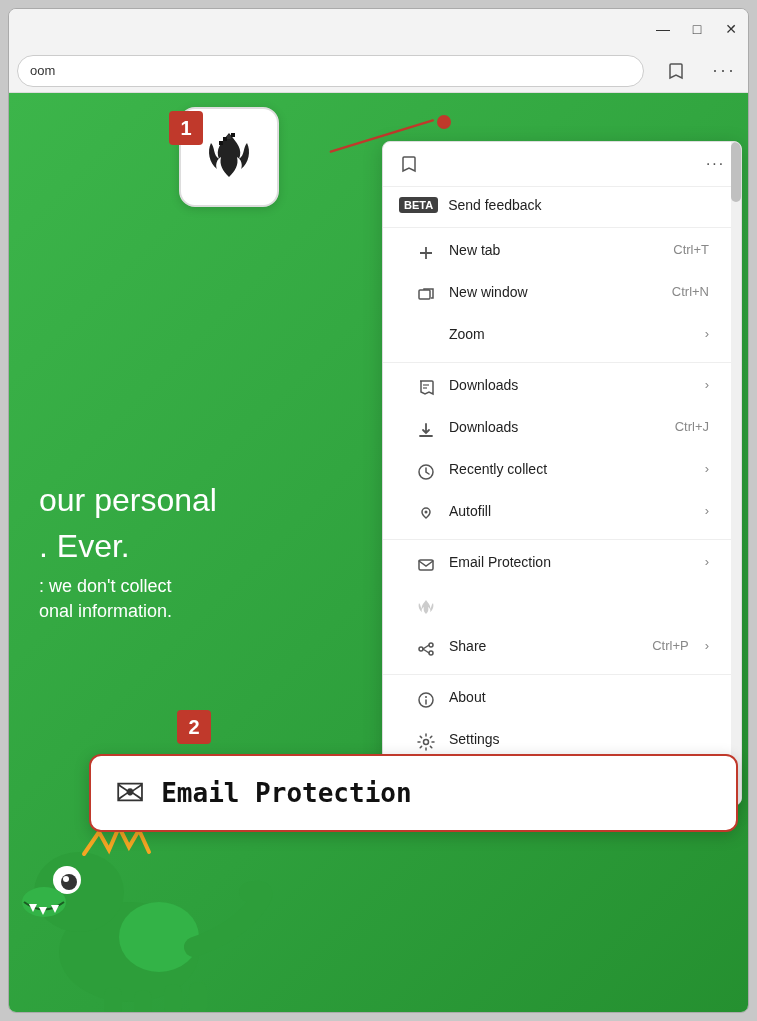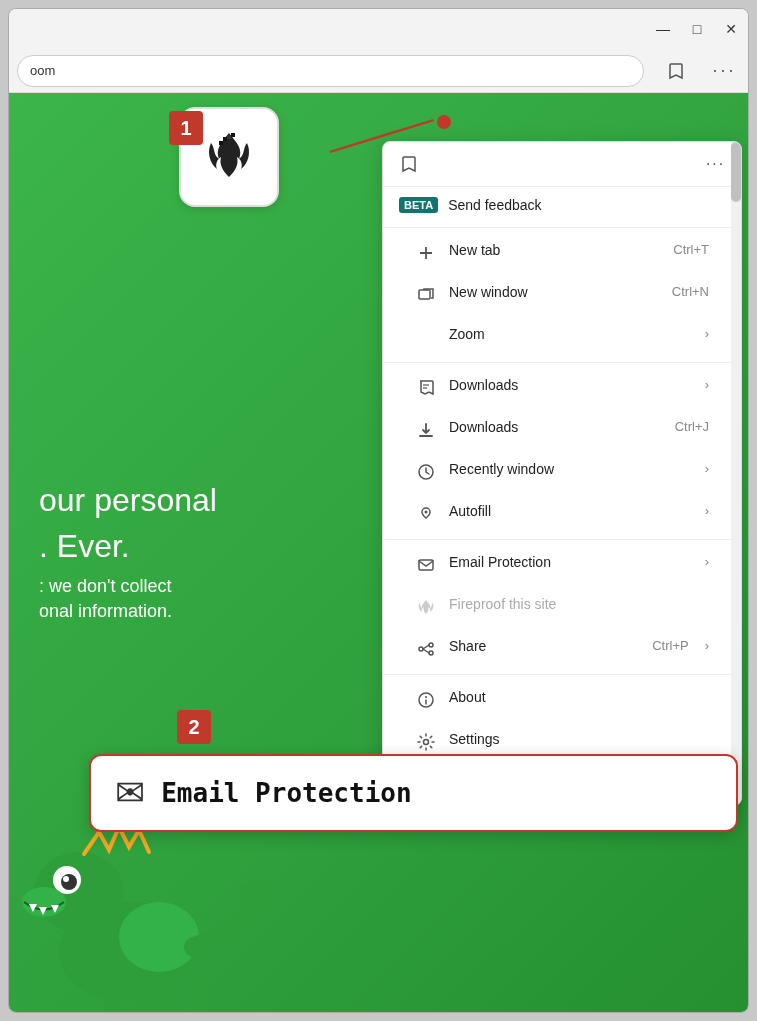--- a/index.html
+++ b/index.html
@@ -248,21 +248,21 @@
       font-size: 16px;
       color: #555;
     }
 
     .menu-toolbar-spacer {
       flex: 1;
     }
 
     
     .beta-badge {
-      background: #0f766e;
+      background: #404040;
       color: #fff;
       font-size: 11px;
       font-weight: 700;
       padding: 2px 5px;
       border-radius: 3px;
       margin-right: 6px;
     }
 
     
     .menu-item {
@@ -545,21 +545,21 @@
         <span class="menu-item-shortcut">Ctrl+J</span>
       </div>
 
       <div class="menu-item">
         <div class="menu-item-icon">
           <svg width="18" height="18" viewBox="0 0 18 18">
               <circle cx="9" cy="9" r="7" stroke="#555" stroke-width="1.5" fill="none"></circle>
               <path d="M9 5v4l3 2" stroke="#555" stroke-width="1.5" stroke-linecap="round" fill="none"></path>
             </svg>
         </div>
-        <span class="menu-item-label">Recently window</span>
+        <span class="menu-item-label">Recently collect</span>
         <span class="menu-item-arrow">›</span>
       </div>
 
       <div class="menu-item">
         <div class="menu-item-icon">
           <svg width="18" height="18" viewBox="0 0 18 18">
               <path d="M9 3a4 4 0 014 4c0 2-1 3.5-4 6C6 10.5 5 9 5 7a4 4 0 014-4z" stroke="#555" stroke-width="1.5" fill="none"></path>
               <circle cx="9" cy="7" r="1.5" fill="#555"></circle>
             </svg>
         </div>
@@ -579,21 +579,20 @@
         <span class="menu-item-label">Email Protection</span>
         <span class="menu-item-arrow">›</span>
       </div>
 
       <div class="menu-item disabled">
         <div class="menu-item-icon">
           <svg width="18" height="18" viewBox="0 0 18 18">
             <path d="M9 2 C6 6 4 8 5 11 C3 9 4 7 2 5 C1 8 2 12 5 14 C4 12 5 10 7 9 C6 12 7 14 9 16 C11 14 12 12 11 9 C13 10 14 12 13 14 C16 12 17 8 16 5 C14 7 15 9 13 11 C14 8 12 6 9 2Z" fill="#ccc"></path>
           </svg>
         </div>
-        <span class="menu-item-label">Fireproof this site</span>
       </div>
 
       <div class="menu-item">
         <div class="menu-item-icon">
           <svg width="18" height="18" viewBox="0 0 18 18">
               <path d="M6 9l6-4M6 9l6 4" stroke="#555" stroke-width="1.5" fill="none" stroke-linecap="round"></path>
               <circle cx="4" cy="9" r="2" stroke="#555" stroke-width="1.5" fill="none"></circle>
               <circle cx="14" cy="5" r="2" stroke="#555" stroke-width="1.5" fill="none"></circle>
               <circle cx="14" cy="13" r="2" stroke="#555" stroke-width="1.5" fill="none"></circle>
             </svg>

